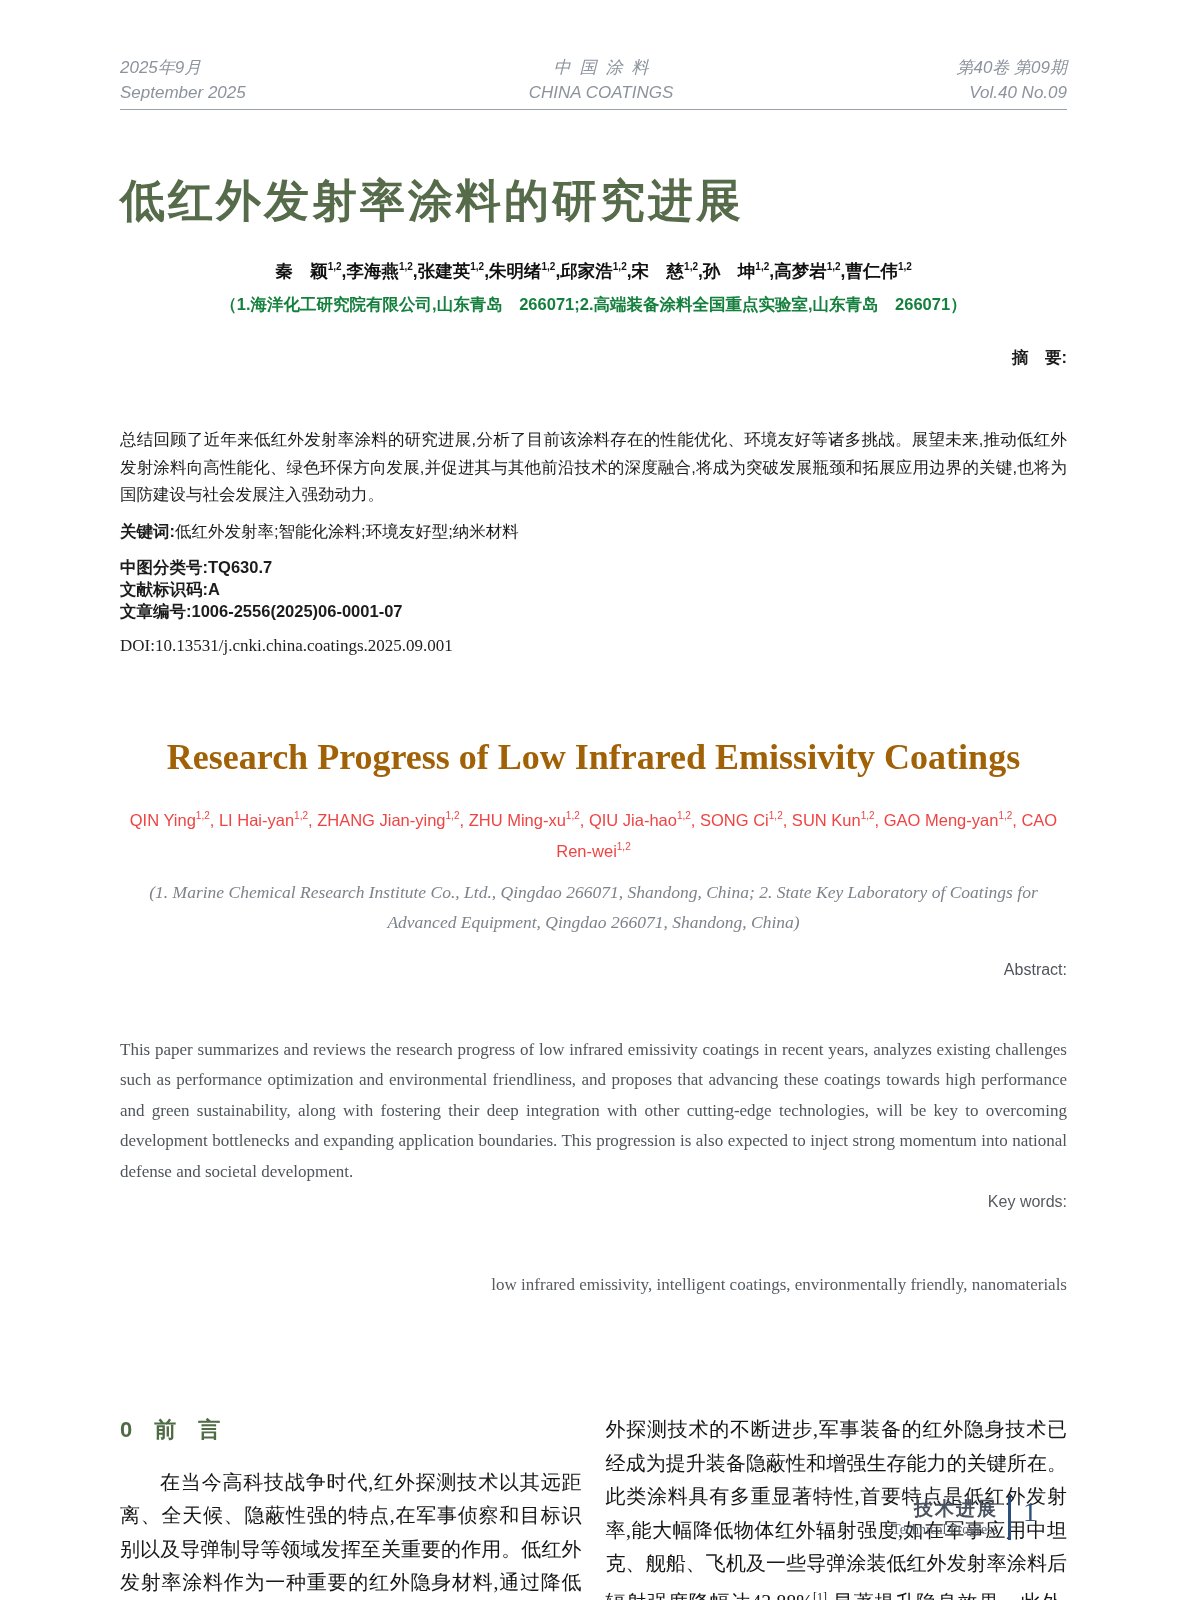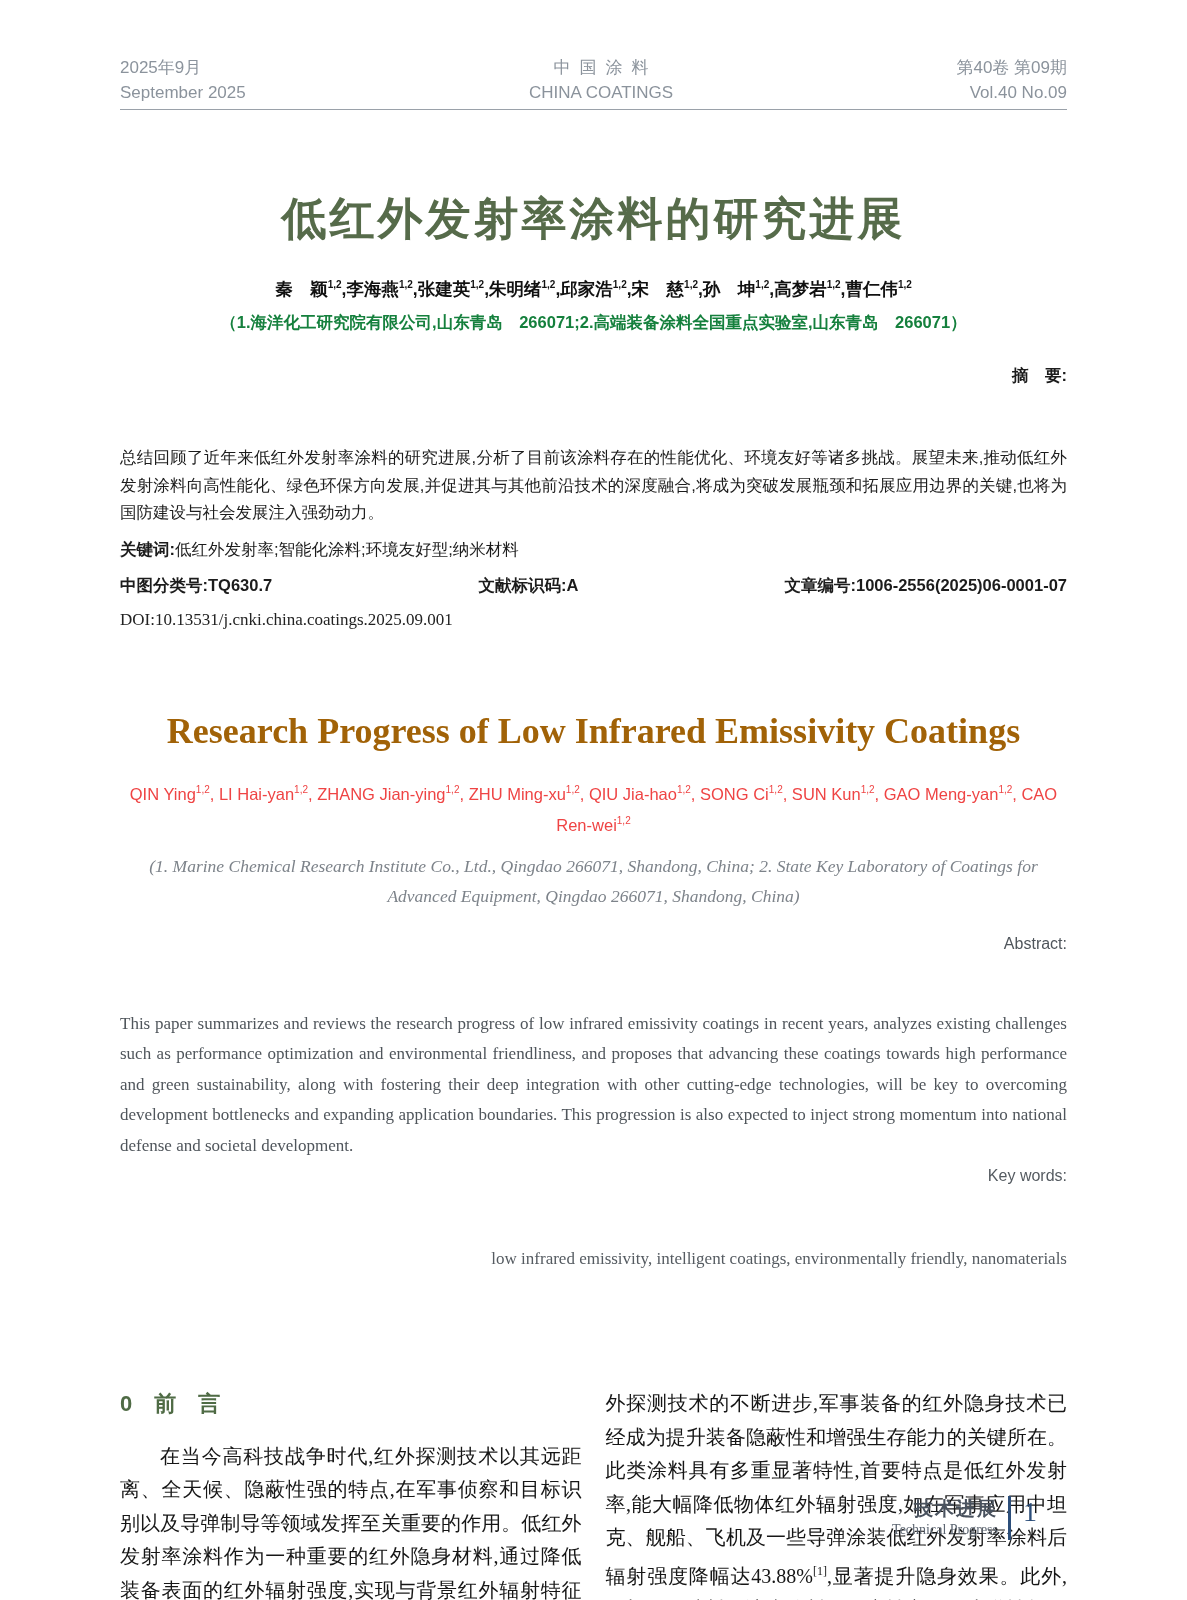--- a/index.html
+++ b/index.html
@@ -9,32 +9,32 @@
     width: 1187px; height: 1600px;
     margin: 0 auto;
     background: #ffffff;
     padding: 55px 120px 0 120px;
     font-family: "Liberation Sans", "DejaVu Sans", sans-serif;
     color: #1c1c1c;
     overflow: hidden;
   }
 
   
-  .masthead { display: flex; justify-content: space-between; align-items: flex-end; color: #8b939c; }
+  .masthead { display: flex; justify-content: space-between; align-items: flex-end; color: #8b939c; font-style: italic; }
   .masthead .cell { line-height: 25px; font-size: 17px; }
   .mast-left { text-align: left; }
   .mast-center { text-align: center; }
   .mast-center .cn { letter-spacing: 9px; text-indent: 9px; }
   .mast-right { text-align: right; }
   .mast-rule { border: none; border-top: 1.5px solid #9aa1a9; margin-top: 4px; }
 
   
   .title-cn {
-    margin-top: 79px;
-    text-align: center;
+    margin-top: 61px;
+    text-align: left;
     font-size: 45px;
     font-weight: 700;
     letter-spacing: 3px;
     color: #566b4a;
   }
   .authors-cn {
     margin-top: 28px;
     text-align: center;
     font-size: 17.5px;
     font-weight: 700;
@@ -52,21 +52,21 @@
   
   .hang { display: flex; align-items: flex-end; flex-direction: column; }
   .abstract-cn { margin-top: 28px; font-size: 16.5px; line-height: 27.5px; }
   .abstract-cn .label { flex: 0 0 82px; font-weight: 700; white-space: nowrap; }
   .abstract-cn .content { flex: 1; text-align: justify; }
   .keywords-cn { margin-top: 9px; font-size: 16.5px; line-height: 26px; }
   .keywords-cn .label { font-weight: 700; }
   .class-row {
     margin-top: 13px;
     display: flex; justify-content: space-between;
-    font-size: 16.5px; font-weight: 700;
+    font-size: 16.5px; font-weight: 700; flex-direction: column;
   }
   .doi-line {
     margin-top: 13px;
     font-family: "Liberation Serif", "DejaVu Serif", serif;
     font-size: 17px; color: #222;
   }
 
   
   .title-en {
     margin-top: 80px;

